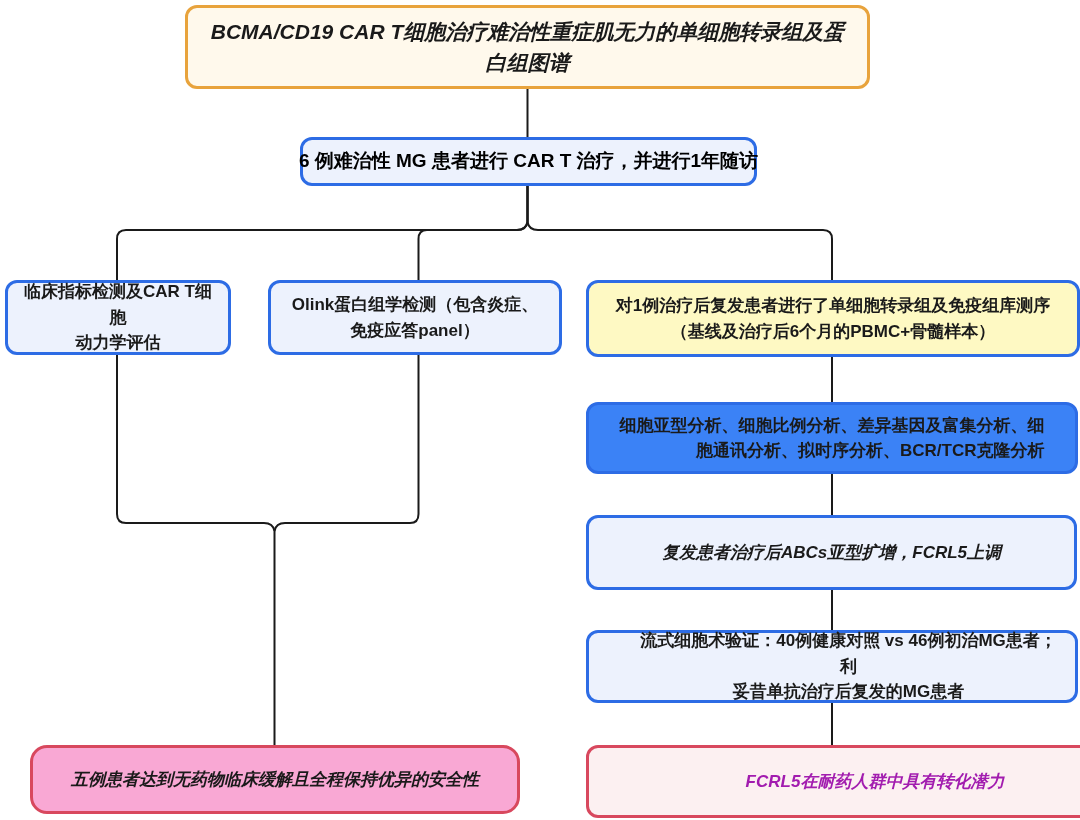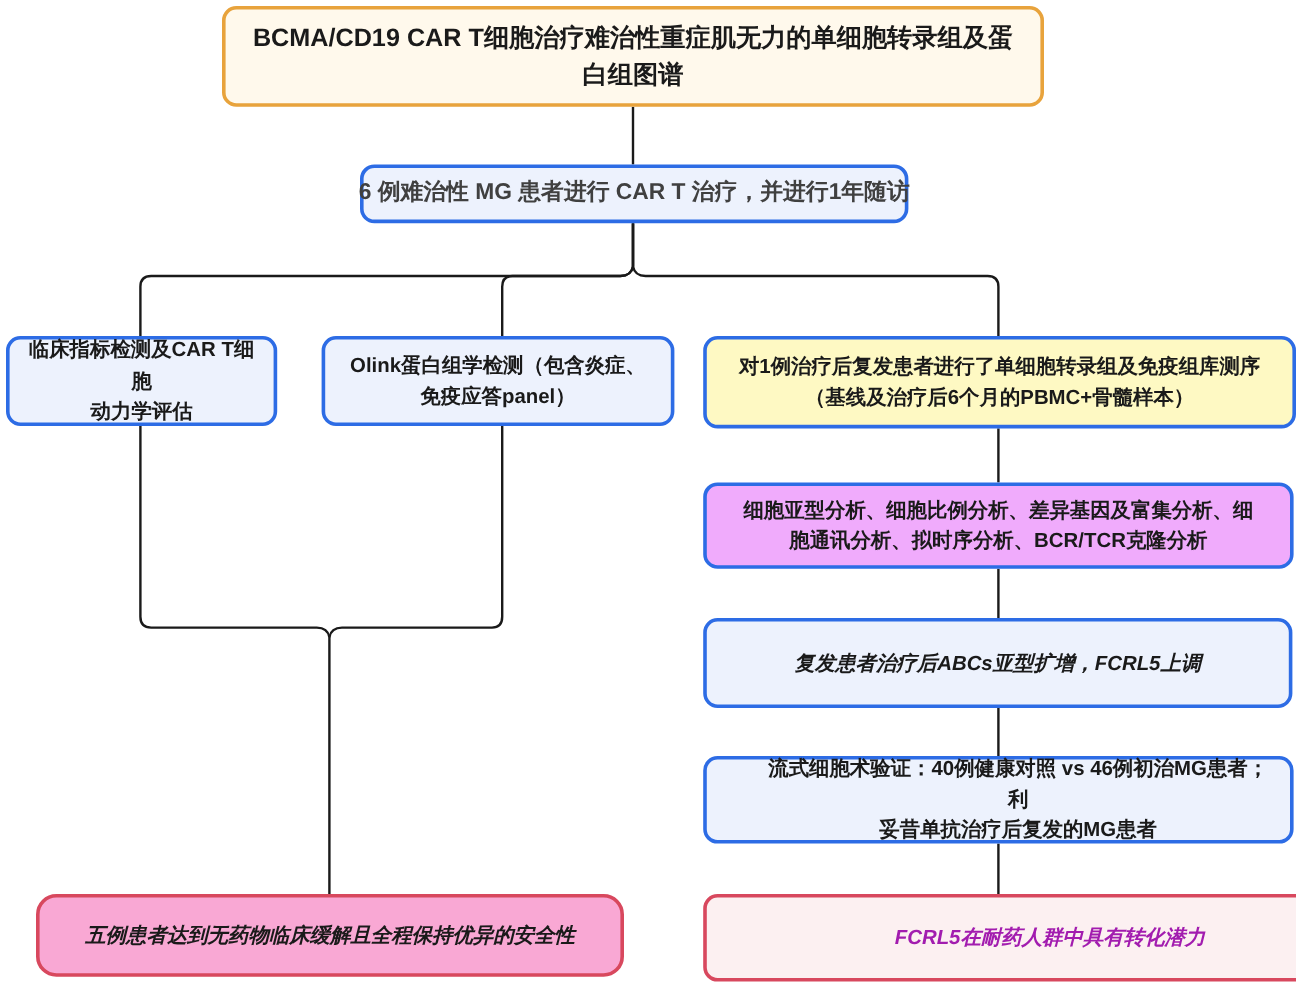--- a/index.html
+++ b/index.html
@@ -29,21 +29,21 @@
     align-items: center;
     justify-content: center;
     text-align: center;
     font-weight: 700;
     border-style: solid;
     border-width: 3px;
     border-radius: 12px;
     white-space: pre-line;
     line-height: 1.5;
   }
-  .node.title-box   { font-size: 21px; padding: 6px 14px; }
+  .node.title-box   { font-size: 21px; padding: 6px 14px; font-style: italic; }
   .node.mid-box     { font-size: 19px; padding: 2px 4px; white-space: nowrap; }
   .node.branch-box  { font-size: 17px; padding: 4px 12px; }
   .node.oneline     { white-space: nowrap; font-style: italic; }
 </style>
 </head>
 <body>
 
 <div class="canvas">
 
   <svg class="edges" viewBox="0 0 1080 820">
@@ -57,32 +57,32 @@
       <path d="M832 357 L832 402"></path>
       <path d="M832 474 L832 515"></path>
       <path d="M832 590 L832 630"></path>
       <path d="M832 703 L832 745"></path>
     </g>
   </svg>
 
   <div class="node title-box" style="left: 185px; top: 5px; width: 685px; height: 84px; border-color: rgb(232, 163, 60); background-color: rgb(255, 249, 236); color: rgb(26, 26, 26);">BCMA/CD19 CAR T细胞治疗难治性重症肌无力的单细胞转录组及蛋
 白组图谱</div>
 
-  <div class="node mid-box" style="left: 300px; top: 137px; width: 457px; height: 49px; border-color: rgb(45, 108, 229); background-color: rgb(237, 242, 253); color: #404040;">6 例难治性 MG 患者进行 CAR T 治疗，并进行1年随访</div>
+  <div class="node mid-box" style="left: 300px; top: 137px; width: 457px; height: 49px; border-color: rgb(45, 108, 229); background-color: rgb(237, 242, 253); color: #000000;">6 例难治性 MG 患者进行 CAR T 治疗，并进行1年随访</div>
 
   <div class="node branch-box" style="left: 268px; top: 280px; width: 294px; height: 75px; border-color: rgb(45, 108, 229); background-color: rgb(237, 242, 253); color: rgb(26, 26, 26);">Olink蛋白组学检测（包含炎症、
 免疫应答panel）</div>
 
   <div class="node branch-box" style="left: 5px; top: 280px; width: 226px; height: 75px; border-color: rgb(45, 108, 229); background-color: rgb(237, 242, 253); color: rgb(26, 26, 26);">临床指标检测及CAR T细胞
 动力学评估</div>
 
   <div class="node branch-box" style="left: 586px; top: 280px; width: 494px; height: 77px; border-color: rgb(45, 108, 229); background-color: #fef9c3; color: rgb(26, 26, 26);">对1例治疗后复发患者进行了单细胞转录组及免疫组库测序
 （基线及治疗后6个月的PBMC+骨髓样本）</div>
 
-  <div class="node branch-box" style="left: 586px; top: 402px; width: 492px; height: 72px; border-color: rgb(45, 108, 229); background-color: #f0abfc; color: rgb(26, 26, 26);">细胞亚型分析、细胞比例分析、差异基因及富集分析、细
+  <div class="node branch-box" style="left: 586px; top: 402px; width: 492px; height: 72px; border-color: rgb(45, 108, 229); background-color: #3b82f6; color: rgb(26, 26, 26); text-align: right;">细胞亚型分析、细胞比例分析、差异基因及富集分析、细
 胞通讯分析、拟时序分析、BCR/TCR克隆分析</div>
 
   <div class="node branch-box oneline" style="left: 586px; top: 515px; width: 491px; height: 75px; border-color: rgb(45, 108, 229); background-color: rgb(237, 242, 253); color: rgb(26, 26, 26);">复发患者治疗后ABCs亚型扩增，FCRL5上调</div>
 
   <div class="node branch-box" style="left: 586px; top: 630px; width: 492px; height: 73px; border-color: rgb(45, 108, 229); background-color: rgb(237, 242, 253); color: rgb(26, 26, 26); padding-left: 45px;">流式细胞术验证：40例健康对照 vs 46例初治MG患者；利
 妥昔单抗治疗后复发的MG患者</div>
 
   <div class="node branch-box oneline" style="left: 30px; top: 745px; width: 490px; height: 69px; border-color: rgb(216, 72, 94); background-color: #f9a8d4; color: rgb(26, 26, 26); border-radius: 17px;">五例患者达到无药物临床缓解且全程保持优异的安全性</div>
 
   <div class="node branch-box oneline" style="left: 586px; top: 745px; width: 578px; height: 73px; border-color: rgb(216, 72, 94); background-color: rgb(252, 240, 241); color: #a21caf;">FCRL5在耐药人群中具有转化潜力</div>

